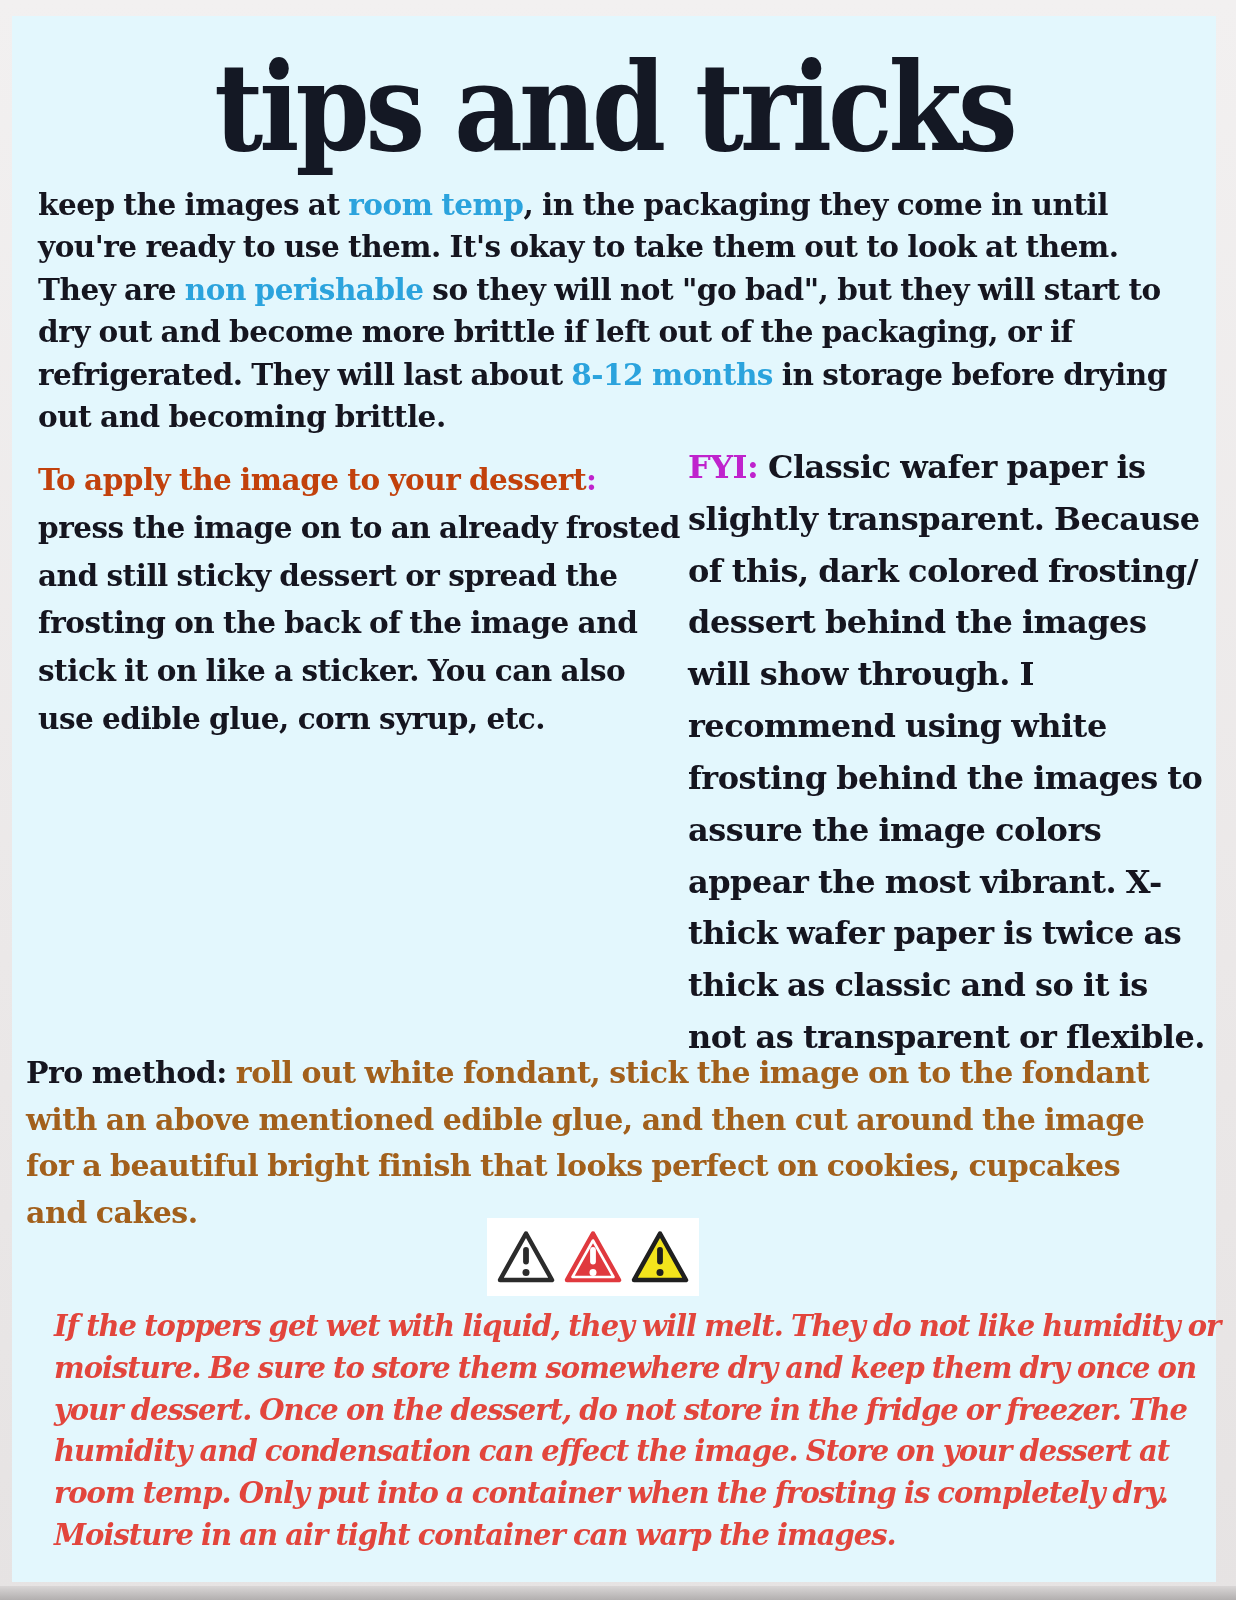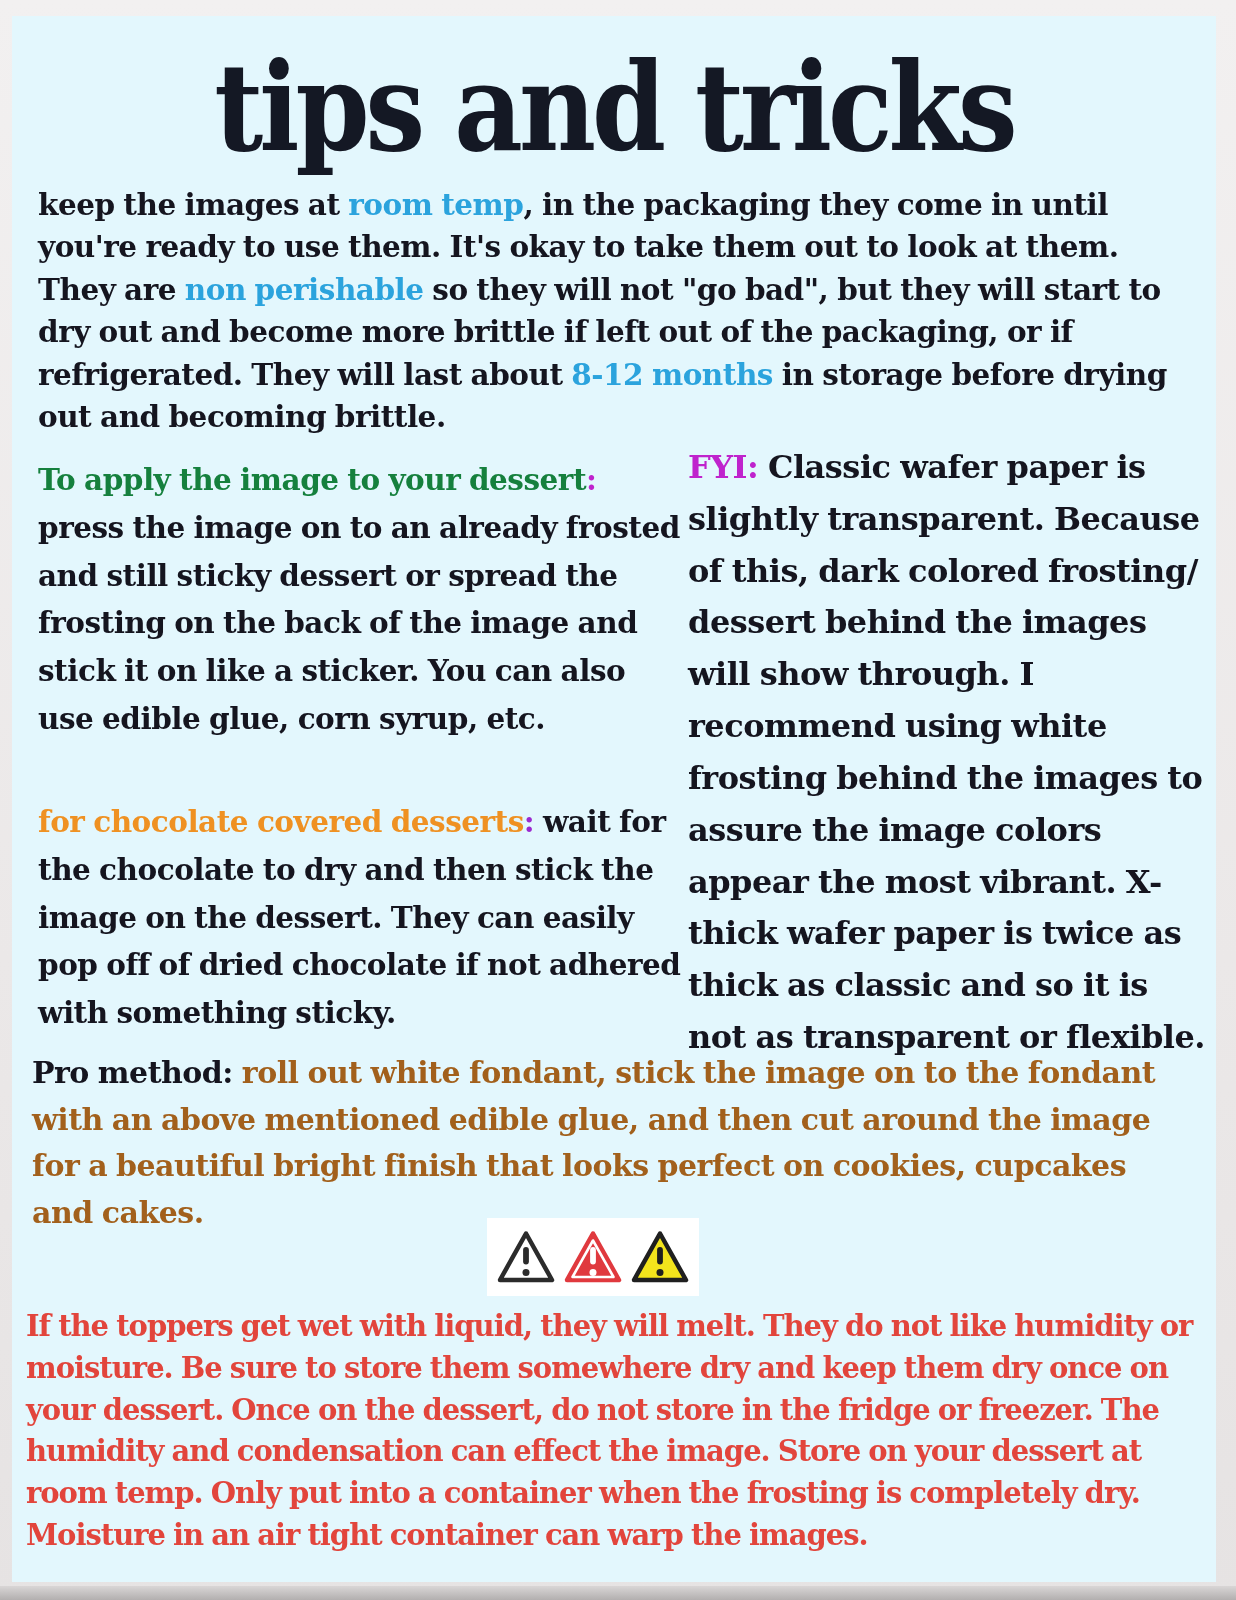--- a/index.html
+++ b/index.html
@@ -27,22 +27,22 @@
     position:absolute;margin:8px;
     font-weight:bold;color:#15151f;
     white-space:pre-wrap;
     letter-spacing:-0.5px;
     word-spacing:-1px;
   }
   .intro{left:18px;top:160px;width:1162px;font-size:29.5px;line-height:1.44;}
   .apply{left:18px;top:432px;width:648px;font-size:29.5px;line-height:1.62;}
   .choc{left:18px;top:774px;width:652px;font-size:29.5px;line-height:1.62;}
   .fyi{left:668px;top:418px;width:522px;font-size:32px;line-height:1.62;}
-  .pro{left:12px;top:1026px;width:1162px;font-size:30px;line-height:1.55;}
-  .storage{left:6px;top:1282px;width:1172px;font-size:29px;line-height:1.44;letter-spacing:-1px;}
+  .pro{left:6px;top:1026px;width:1162px;font-size:30px;line-height:1.55;}
+  .storage{left:34px;top:1282px;width:1172px;font-size:29px;line-height:1.44;letter-spacing:-1px;font-style:italic;}
   .warning-box{
     position:absolute;left:475px;top:1202px;width:212px;height:78px;
     background:#ffffff;
     display:flex;align-items:center;justify-content:center;gap:7px;
   }
   .warning-box svg{display:block;}
   .bottom-bar{
     position:absolute;left:0;top:1586px;width:1236px;height:14px;
     background:linear-gradient(#d9d6d6,#b2afaf);
   }
@@ -50,24 +50,23 @@
 </head>
 <body>
 
 <div class="page">
   <div class="sheet">
 
     <h1 class="title">tips and tricks</h1>
 
     <p class="para intro"><span style="color: rgb(21, 21, 31);">keep the images at </span><span style="color: rgb(43, 163, 221);">room temp</span><span style="color: rgb(21, 21, 31);">, in the packaging they come in until you're ready to use them. It's okay to take them out to look at them. They are </span><span style="color: rgb(43, 163, 221);">non perishable</span><span style="color: rgb(21, 21, 31);"> so they will not "go bad", but they will start to dry out and become more brittle if left out of the packaging, or if refrigerated. They will last about </span><span style="color: rgb(43, 163, 221);">8-12 months</span><span style="color: rgb(21, 21, 31);"> in storage before drying out and becoming brittle.</span></p>
 
-    <p class="para apply"><span style="color: #15803d;">To apply the image to your dessert</span><span style="color: rgb(191, 35, 205);">:</span><span style="color: rgb(21, 21, 31);">
+    <p class="para apply"><span style="color: #c2410c;">To apply the image to your dessert</span><span style="color: rgb(191, 35, 205);">:</span><span style="color: rgb(21, 21, 31);">
 press the image on to an already frosted and still sticky dessert or spread the frosting on the back of the image and stick it on like a sticker. You can also use edible glue, corn syrup, etc.</span></p>
 
-    <p class="para choc"><span style="color: rgb(239, 145, 34);">for chocolate covered desserts</span><span style="color: rgb(155, 42, 208);">:</span><span style="color: rgb(21, 21, 31);"> wait for the chocolate to dry and then stick the image on the dessert. They can easily pop off of dried chocolate if not adhered with something sticky.</span></p>
 
     <p class="para fyi"><span style="color: rgb(191, 35, 205);">FYI:</span><span style="color: rgb(21, 21, 31);"> Classic wafer paper is slightly transparent. Because of this, dark colored frosting/ dessert behind the images will show through. I recommend using white frosting behind the images to assure the image colors appear the most vibrant. X-thick wafer paper is twice as thick as classic and so it is not as transparent or flexible.</span></p>
 
     <p class="para pro"><span style="color: rgb(21, 21, 31);">Pro method:</span><span style="color: rgb(162, 96, 28);"> roll out white fondant, stick the image on to the fondant with an above mentioned edible glue, and then cut around the image for a beautiful bright finish that looks perfect on cookies, cupcakes and cakes.</span></p>
 
     <div class="warning-box">
         <svg width="60" height="60" viewBox="0 0 60 60">
           <polygon points="30,6.5 56,53 4,53" fill="#ffffff" stroke="#2b2b2b" stroke-width="4.5" stroke-linejoin="round"></polygon>
           <rect x="27.1" y="20" width="5.8" height="17.5" rx="2.9" fill="#2b2b2b"></rect>
           <circle cx="30" cy="45.5" r="3.5" fill="#2b2b2b"></circle>

